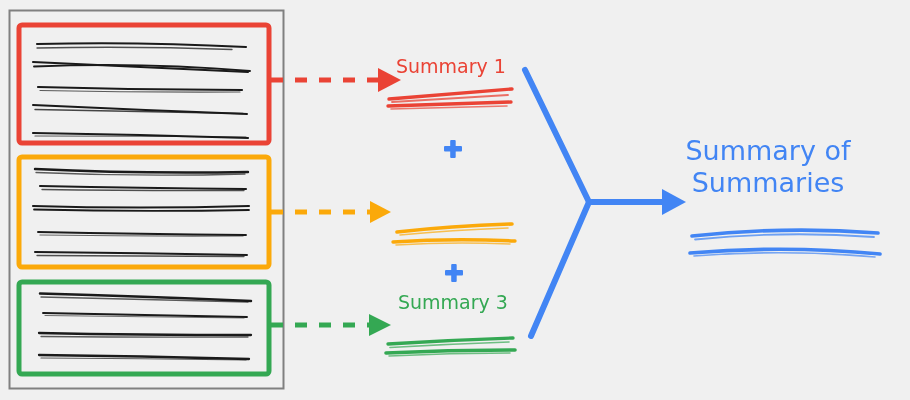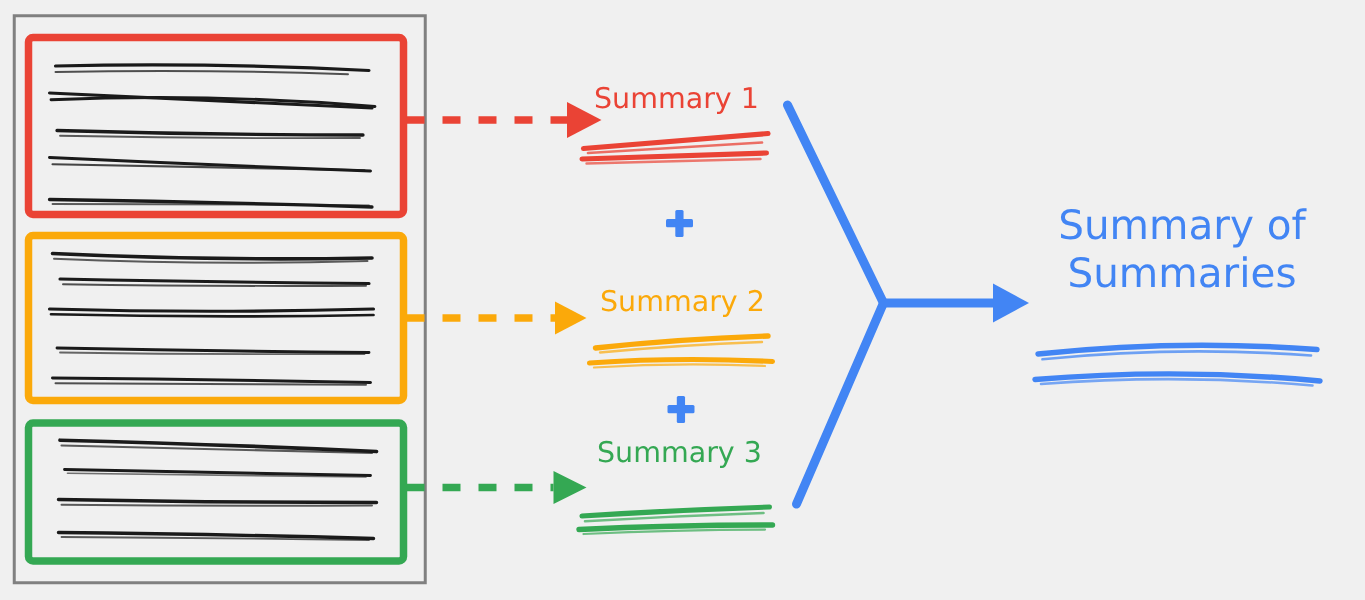--- a/index.html
+++ b/index.html
@@ -27,21 +27,21 @@
   .lbl {
     position: absolute;
     font-family: "DejaVu Sans", sans-serif;
     white-space: nowrap;
     line-height: 1.18;
   }
   #summary-1-label { left: 396px; top: 55px; font-size: 19px; color: #EA4335; }
   #summary-2-label { left: 400px; top: 190px; font-size: 19px; color: #FBA90A; }
   #summary-3-label { left: 398px; top: 291px; font-size: 19px; color: #34A853; }
   #final-summary-label {
-    left: 690px; top: 135px; width: 196px;
+    left: 670px; top: 135px; width: 196px;
     font-size: 27px; color: #4285F4; text-align: center;
     white-space: normal;
   }
 </style>
 </head>
 <body>
 
 <div id="stage">
 
   <svg width="910" height="400" viewBox="0 0 910 400">
@@ -150,19 +150,18 @@
       <path d="M692 236 Q785 226 878 233" stroke-width="3.6"></path>
       <path d="M695 239.5 Q785 230.5 874 237" stroke-width="1.8" opacity="0.75"></path>
       <path d="M690 253 Q785 245 880 254" stroke-width="3.6"></path>
       <path d="M694 256 Q785 249 875 257" stroke-width="1.7" opacity="0.7"></path>
     </g>
 
   </svg>
 
   <div class="lbl" id="summary-1-label">Summary 1</div>
 
-  <div class="lbl" id="summary-2-label">Summary 2</div>
 
   <div class="lbl" id="summary-3-label">Summary 3</div>
 
   <div class="lbl" id="final-summary-label">Summary of Summaries</div>
 
 </div>
 
 </body></html>

